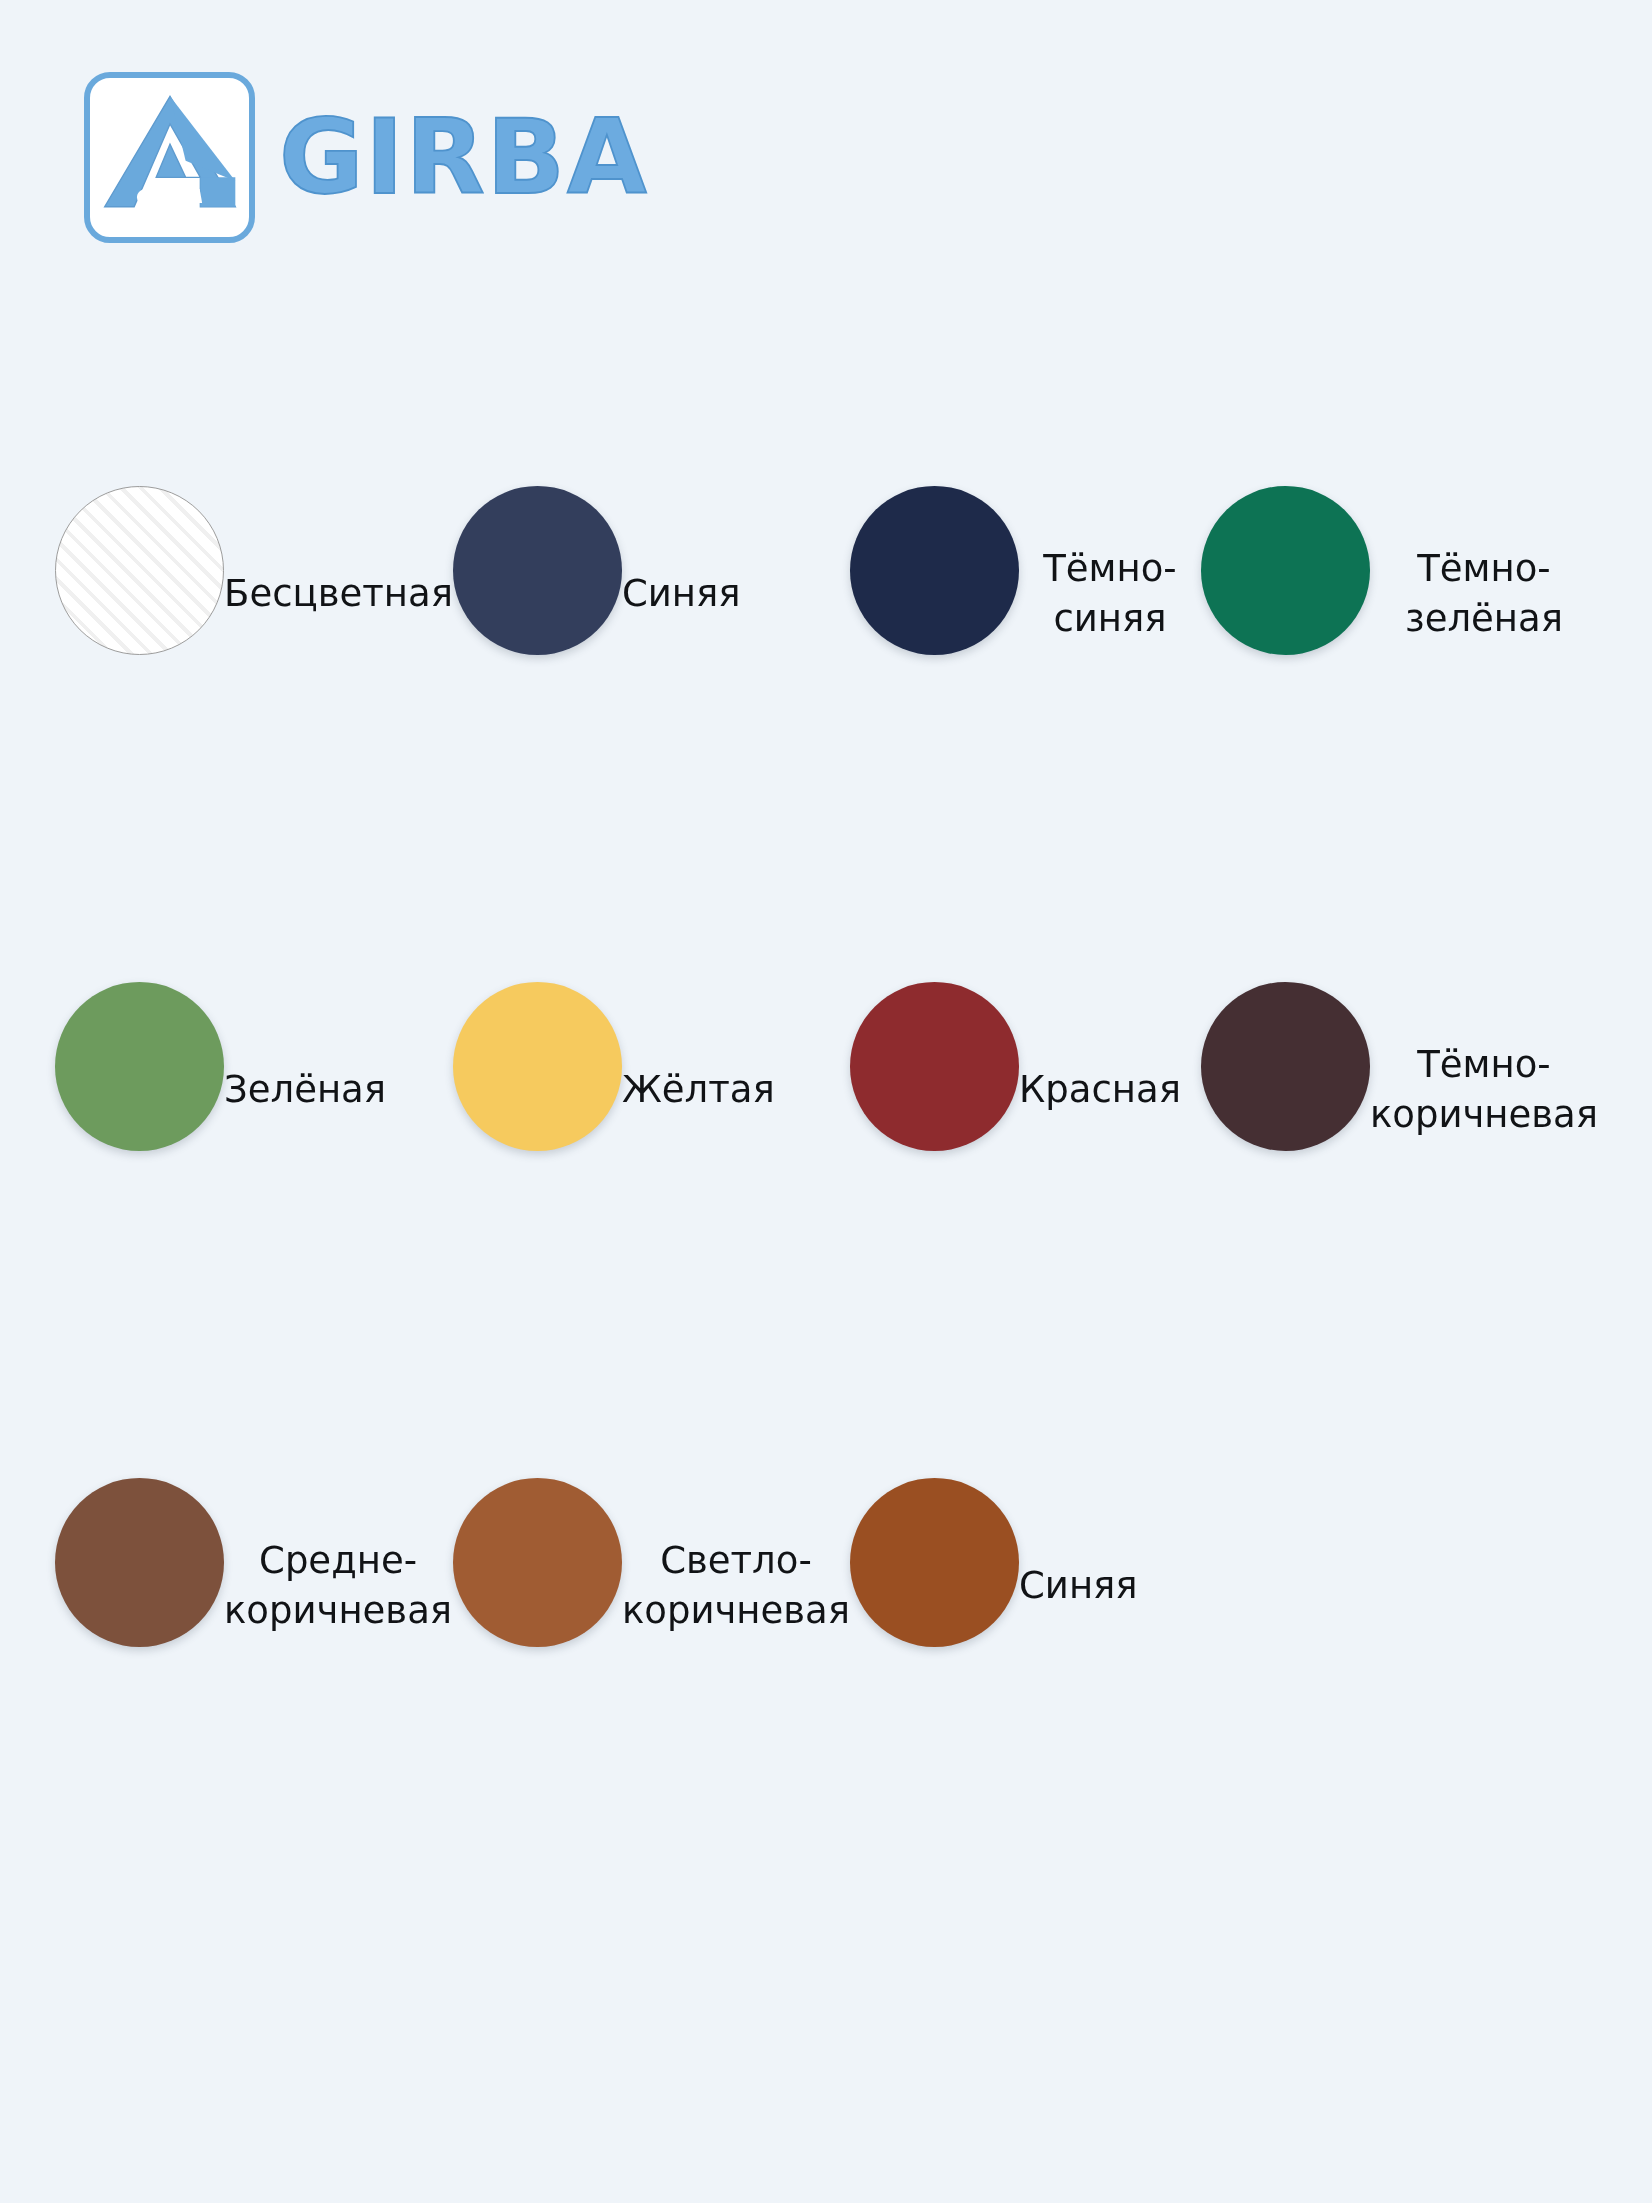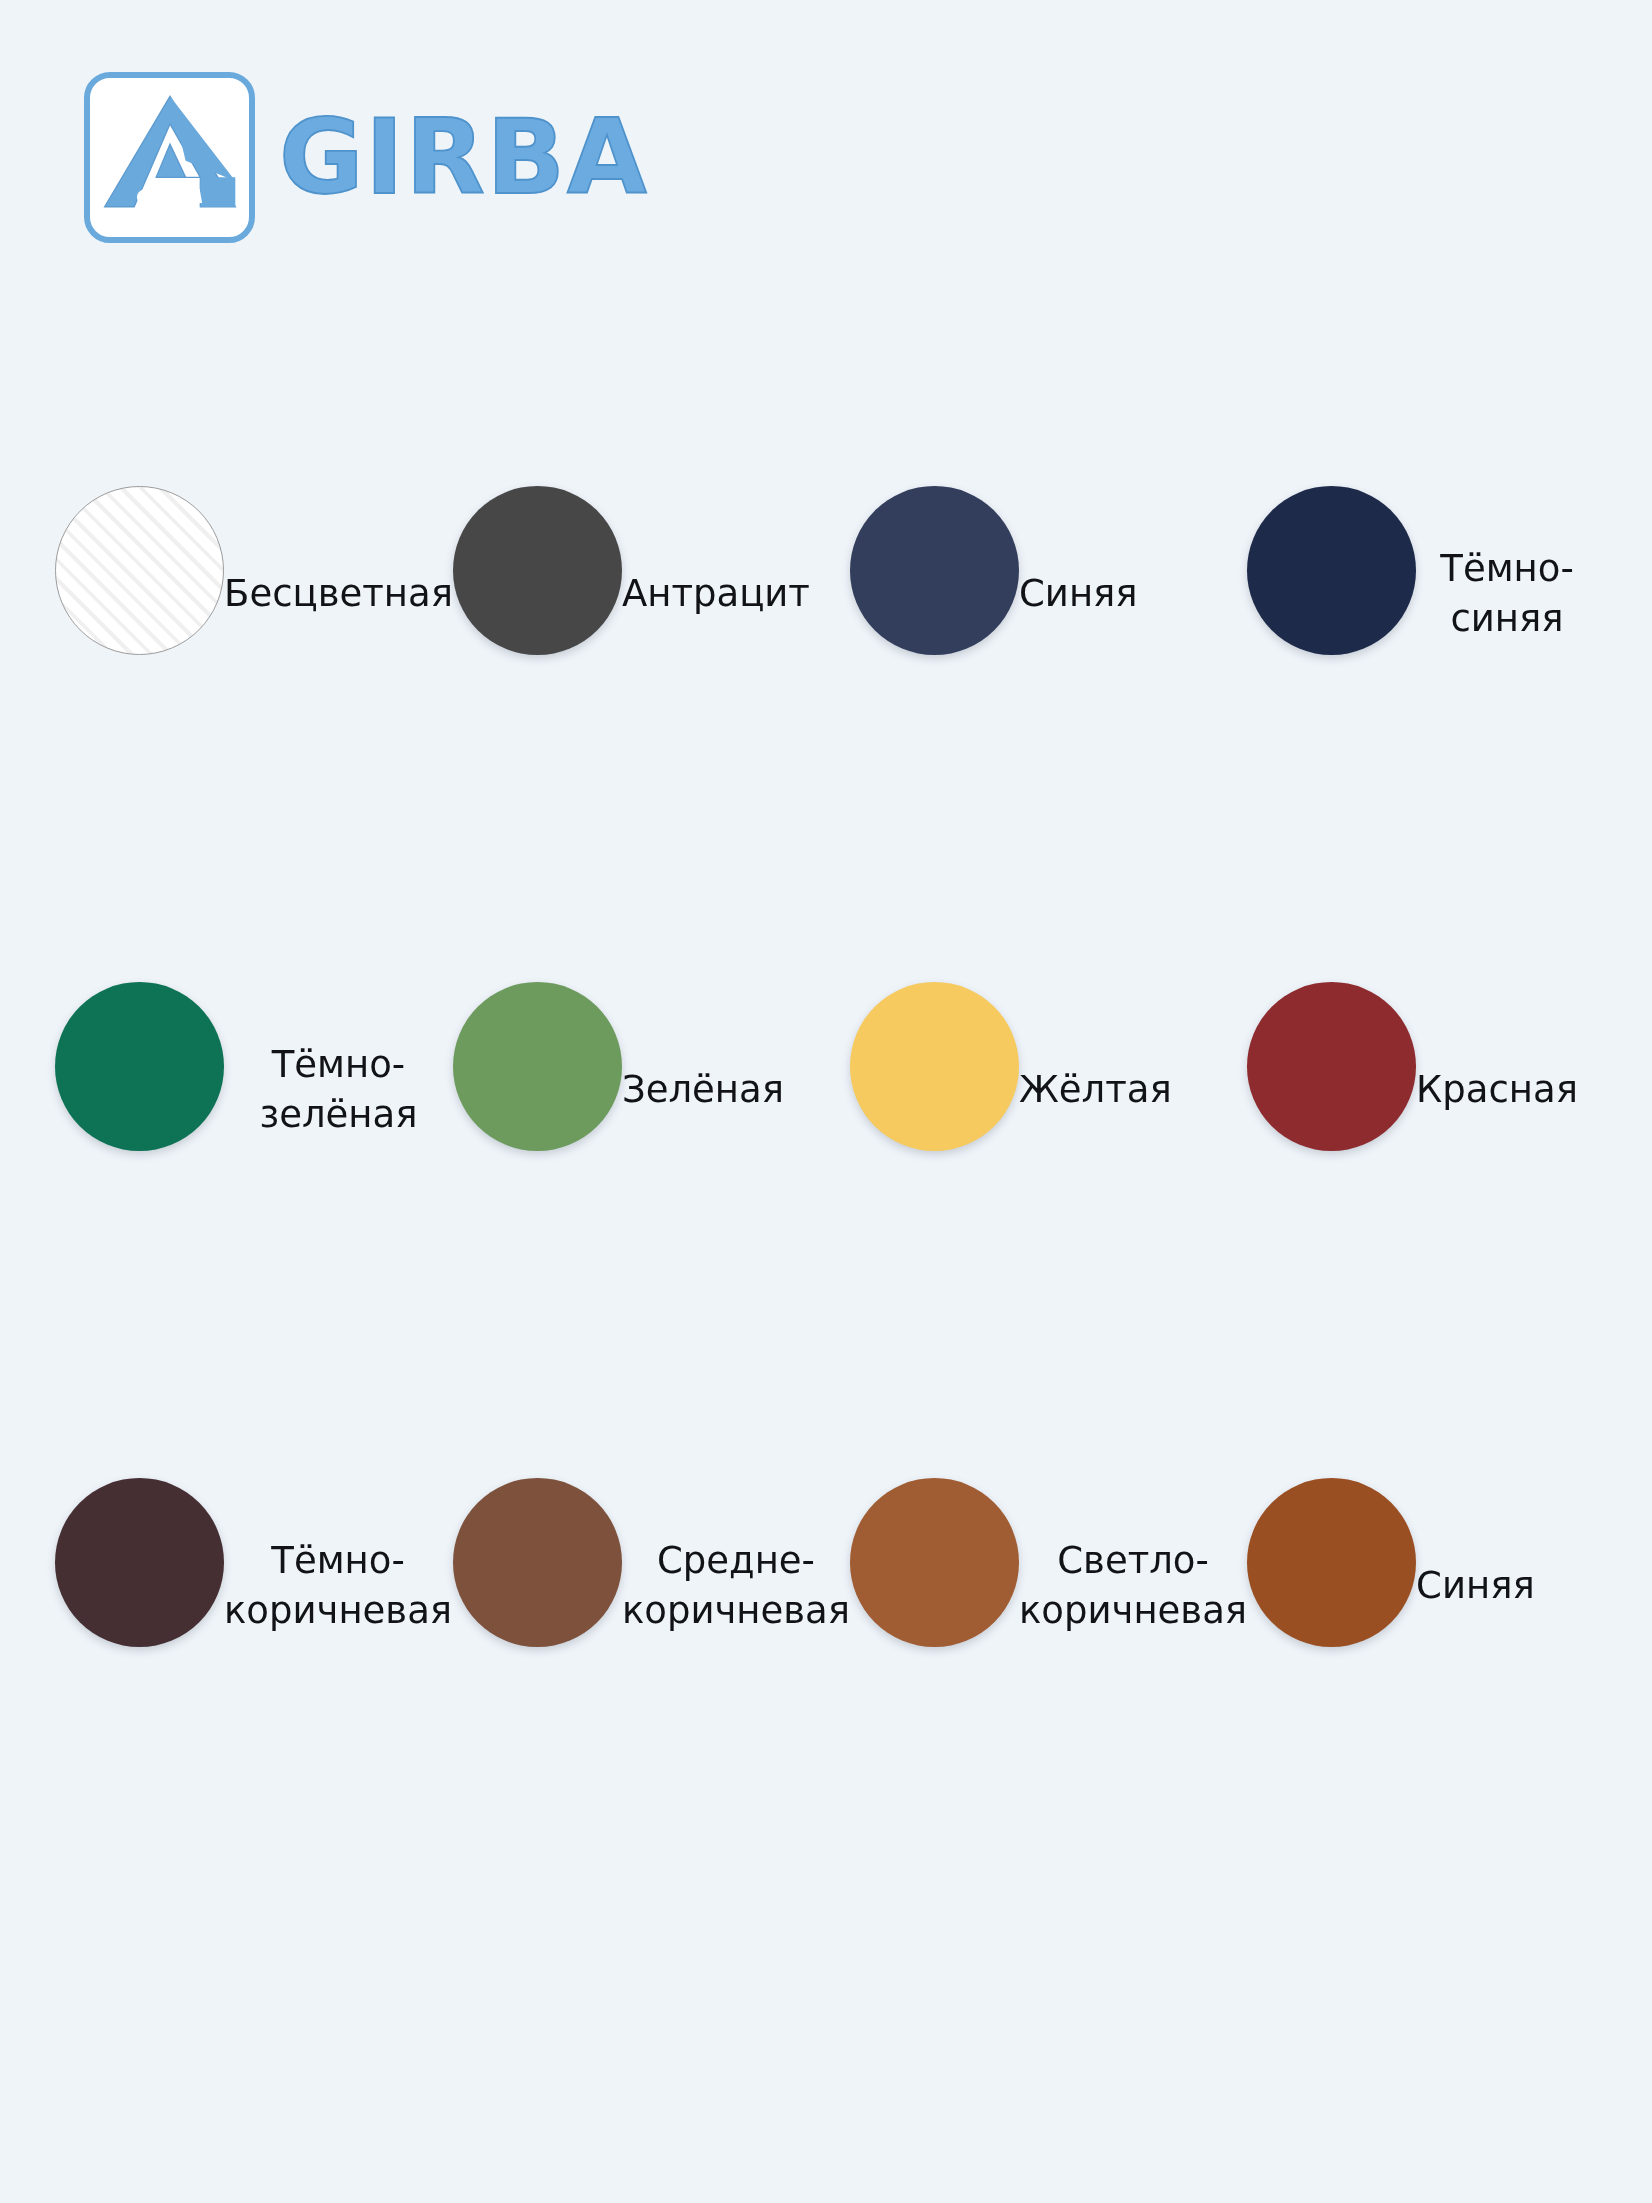--- a/index.html
+++ b/index.html
@@ -109,24 +109,20 @@
   </div>
   <div class="wordmark">GIRBA</div>
 </div>
 
 <div class="swatch-grid">
     <div class="swatch-cell">
       <div class="swatch-dot is-clear"></div>
       <div class="swatch-label">Бесцветная</div>
     </div>
     <div class="swatch-cell">
-      <div class="swatch-dot" style="background: rgb(71, 71, 71);"></div>
-      <div class="swatch-label">Антрацит</div>
-    </div>
-    <div class="swatch-cell">
       <div class="swatch-dot" style="background: rgb(51, 62, 92);"></div>
       <div class="swatch-label">Синяя</div>
     </div>
     <div class="swatch-cell">
       <div class="swatch-dot" style="background: rgb(30, 42, 74);"></div>
       <div class="swatch-label">Тёмно-синяя</div>
     </div>
     <div class="swatch-cell">
       <div class="swatch-dot" style="background: rgb(13, 115, 84);"></div>
       <div class="swatch-label">Тёмно-зелёная</div>

